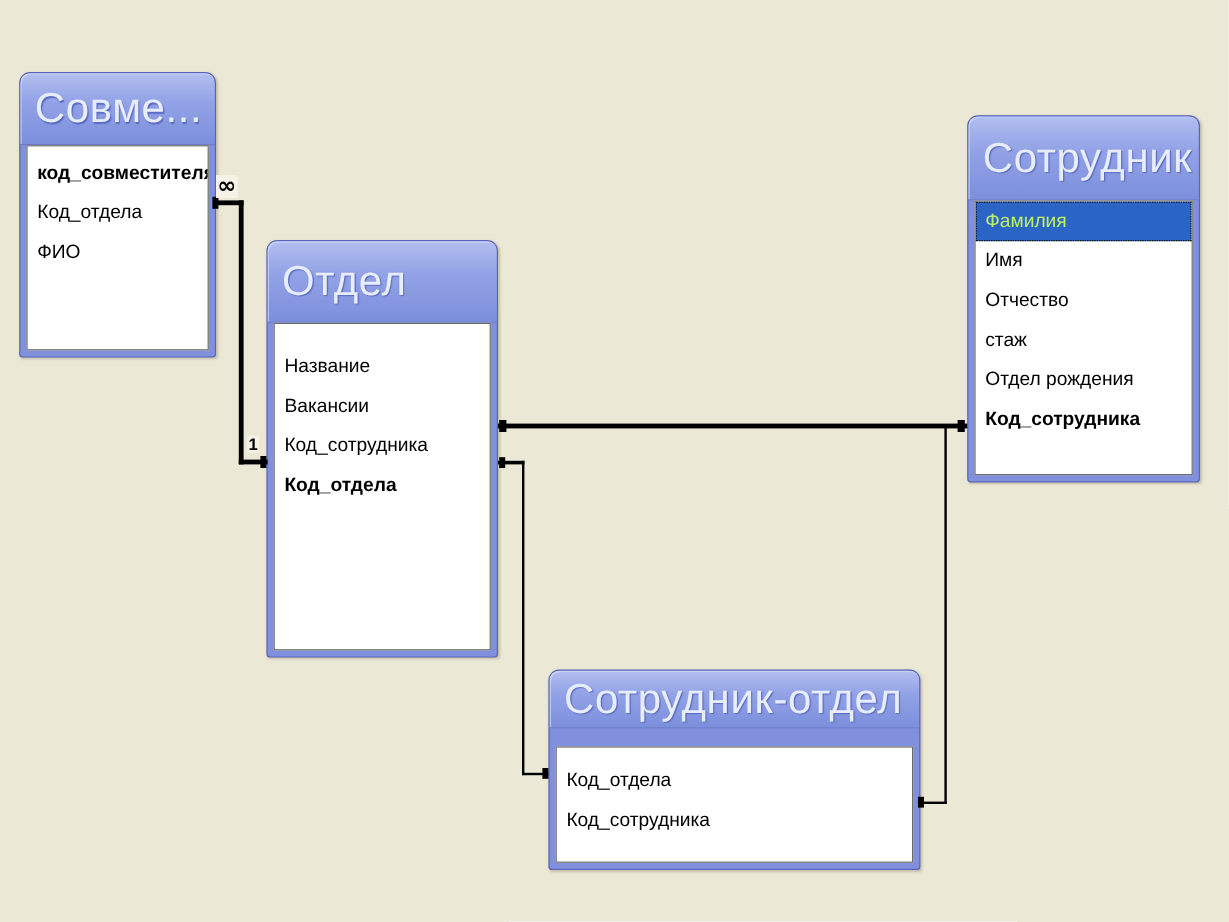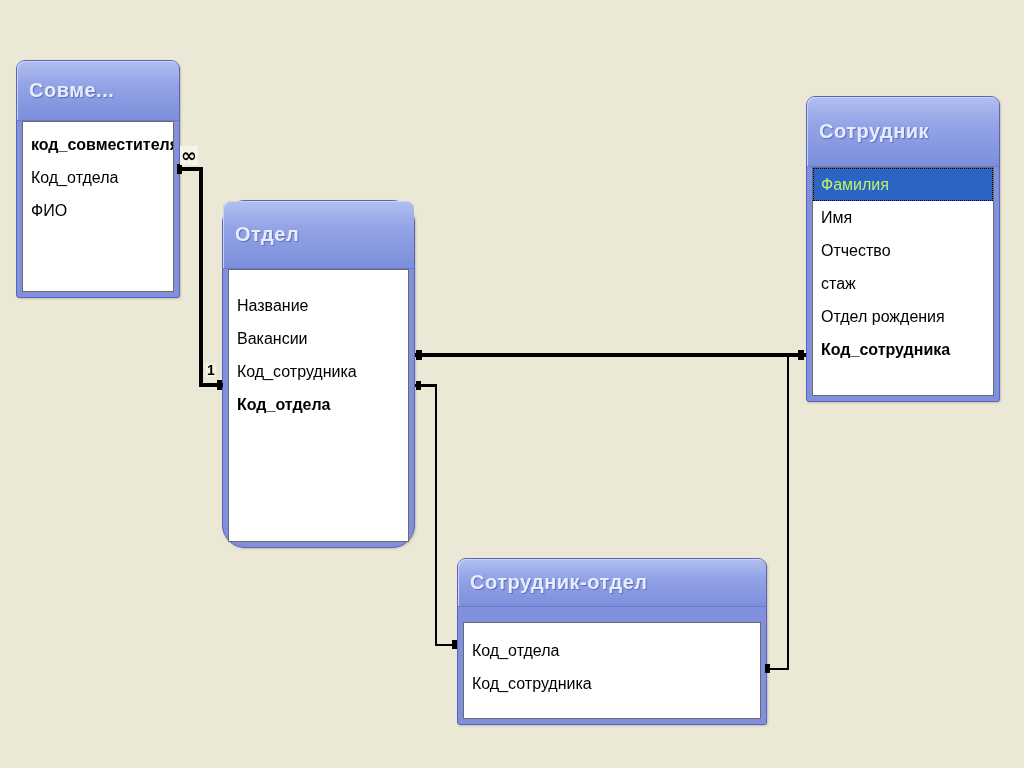--- a/index.html
+++ b/index.html
@@ -28,22 +28,22 @@
     align-items: center;
     padding-left: 12px;
     box-sizing: border-box;
     background: linear-gradient(180deg, #B2BFF0 0%, #93A3E6 40%, #7C8FDC 100%);
     border-radius: 8px 8px 0 0;
     border-bottom: 1px solid #6C7AC9;
     box-shadow: inset 1px 1px 0 #C9D3F6;
   }
   .table-title {
     color: #E8EDFB;
-    font-weight: bold;
-    font-size: 20px;
+    font-weight: normal;
+    font-size: 35px;
     letter-spacing: 0.5px;
     text-shadow: 1px 1px 1px #5B6AC2;
     white-space: nowrap;
     overflow: hidden;
   }
   .table-fields {
     position: absolute;
     left: 5px; right: 5px; bottom: 5px;
     background: #FFFFFF;
     border: 1px solid #6B6B6B;
@@ -91,21 +91,21 @@
     <div class="table-box" style="left: 16px; top: 60px; width: 164px; height: 238px;">
     <div class="table-header" style="height: 60px;">
       <span class="table-title">Совме...</span>
     </div>
     <div class="table-fields" style="top: 60px; padding-top: 6px;">
         <div class="field-row bold">код_совместителя</div>
         <div class="field-row">Код_отдела</div>
         <div class="field-row">ФИО</div>
       </div>
   </div>
-    <div class="table-box" style="left: 222px; top: 200px; width: 193px; height: 348px; border-radius: 23px;">
+    <div class="table-box" style="left: 222px; top: 200px; width: 193px; height: 348px;">
     <div class="table-header" style="height: 68px;">
       <span class="table-title">Отдел</span>
     </div>
     <div class="table-fields" style="top: 68px; padding-top: 19px;">
         <div class="field-row">Название</div>
         <div class="field-row">Вакансии</div>
         <div class="field-row">Код_сотрудника</div>
         <div class="field-row bold">Код_отдела</div>
       </div>
   </div>

